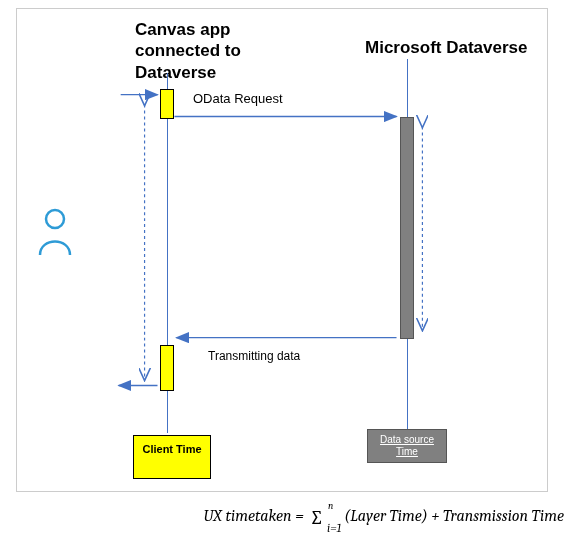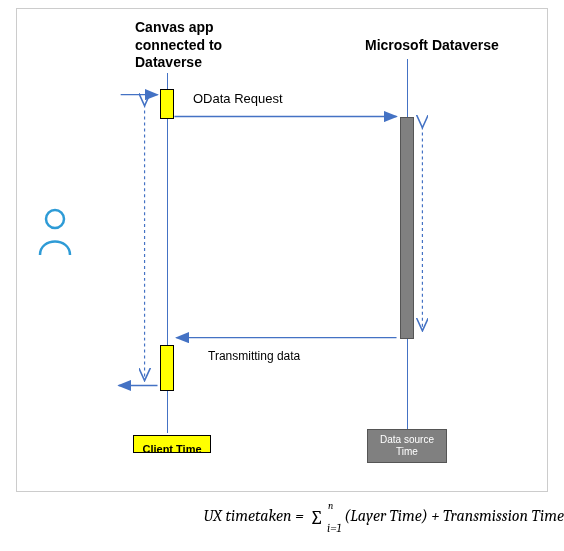--- a/index.html
+++ b/index.html
@@ -20,21 +20,21 @@
     left: 16px;
     top: 8px;
     width: 532px;
     height: 484px;
     border: 1px solid #ccc;
     background: #fff;
   }
   .abs { position: absolute; }
   .bold { font-weight: 600; }
   .label {
-    font-size: 14px;
+    font-size: 17px;
     color: #000;
     line-height: 1.25;
   }
   .small-label {
     font-size: 10px;
     color: #fff;
     text-align: center;
     line-height: 1.2;
   }
   .yellow-box {
@@ -153,23 +153,23 @@
 
       <line x1="381" y1="330" x2="160" y2="330" stroke="#4472C4" stroke-width="1.4" marker-end="url(#arrS)"></line>
 
       <line x1="141" y1="378" x2="102" y2="378" stroke="#4472C4" stroke-width="1.4" marker-end="url(#arrS)"></line>
 
       <line x1="128" y1="96" x2="128" y2="372" stroke="#4472C4" stroke-width="1.2" stroke-dasharray="3,3" marker-start="url(#arrO)" marker-end="url(#arrO)"></line>
 
       <line x1="407" y1="118" x2="407" y2="322" stroke="#4472C4" stroke-width="1.2" stroke-dasharray="3,3" marker-start="url(#arrO)" marker-end="url(#arrO)"></line>
     </svg>
 
-    <div class="abs client-time-box" style="left:116px; top:426px; width:78px; height:18px;">Client Time</div>
+    <div class="abs client-time-box" style="left:116px; top:426px; width:78px; height:44px;">Client Time</div>
     <div class="abs ds-time-box" style="left:350px; top:420px; width:80px; height:34px; padding-top:4px;">
-      <div class="small-label" style="white-space:pre-line;">Data source
+      <div class="small-label" style="white-space:pre-line;text-decoration:underline;">Data source
 Time</div>
     </div>
 
   </div>
 
   <div class="formula">
     <span>UX timetaken</span><span> = </span><span class="sigma-wrap">
       <span class="sigma">∑</span>
       <span class="sigma-sup">n</span>
       <span class="sigma-sub">i=1</span>

